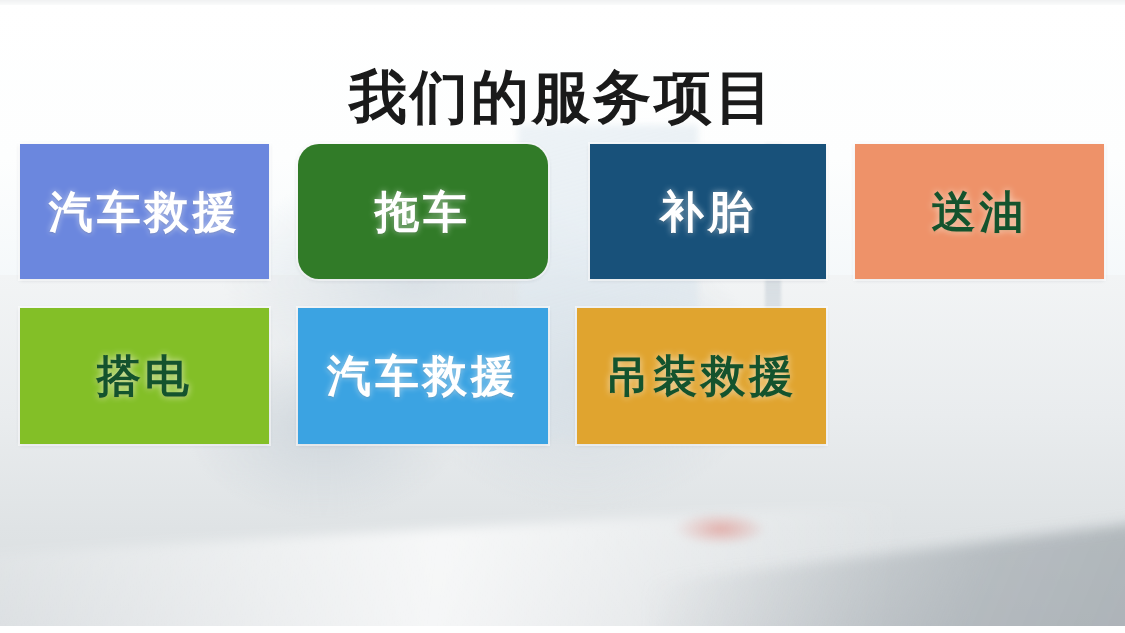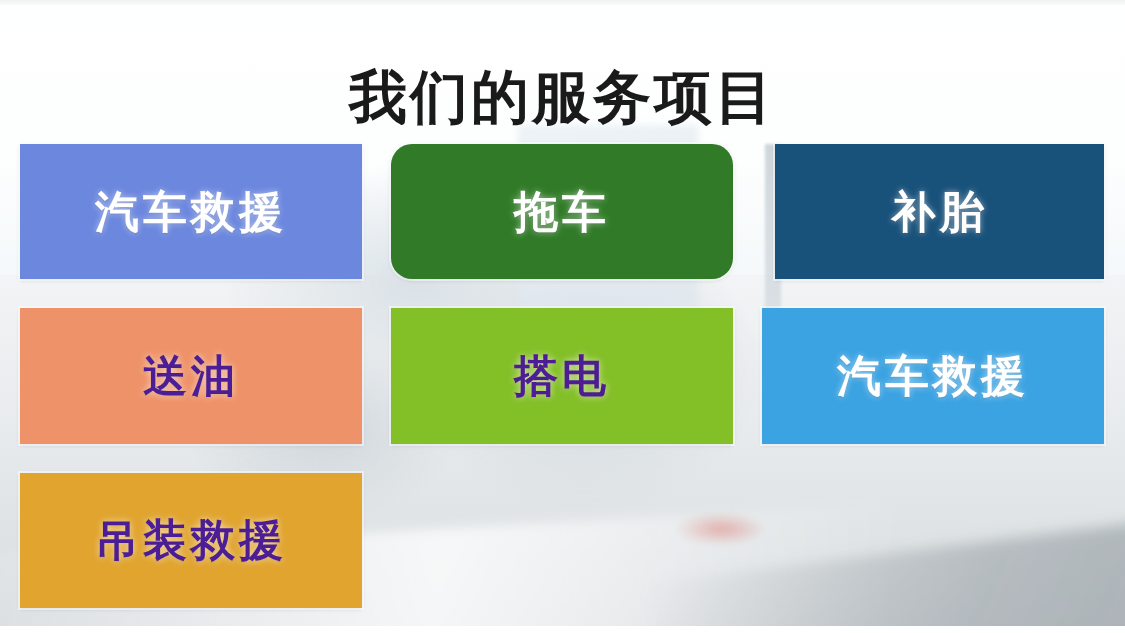--- a/index.html
+++ b/index.html
@@ -127,21 +127,21 @@
 
   
   .grid {
     position: absolute;
     left: 20px;
     top: 144px;
     width: 1084px;
     height: 464px;
     z-index: 2;
     display: grid;
-    grid-template-columns: repeat(3, 1fr);
+    grid-template-columns: repeat(4, 1fr);
     grid-template-rows: repeat(3, 1fr);
     column-gap: 29px;
     row-gap: 29px;
   }
 
   .tile {
     position: relative;
     display: flex;
     align-items: center;
     justify-content: center;
@@ -160,21 +160,21 @@
     text-shadow:
       0 0 6px rgba(255,255,255,0.55),
       0 1px 2px rgba(0,0,0,0.18);
     white-space: nowrap;
     user-select: none;
   }
   .tile-label.warm {
     text-shadow:
       0 0 7px rgba(255,250,238,0.75),
       0 1px 2px rgba(120,80,10,0.22);
-    color: #4c1d95;
+    color: #14532d;
   }
 </style>
 </head>
 <body>
 
 <div class="poster" style="background-color: rgb(251, 252, 253);">
 
   <div class="bg-layer">
     <div class="bg-sky"></div>
     <div class="bg-road"></div>

